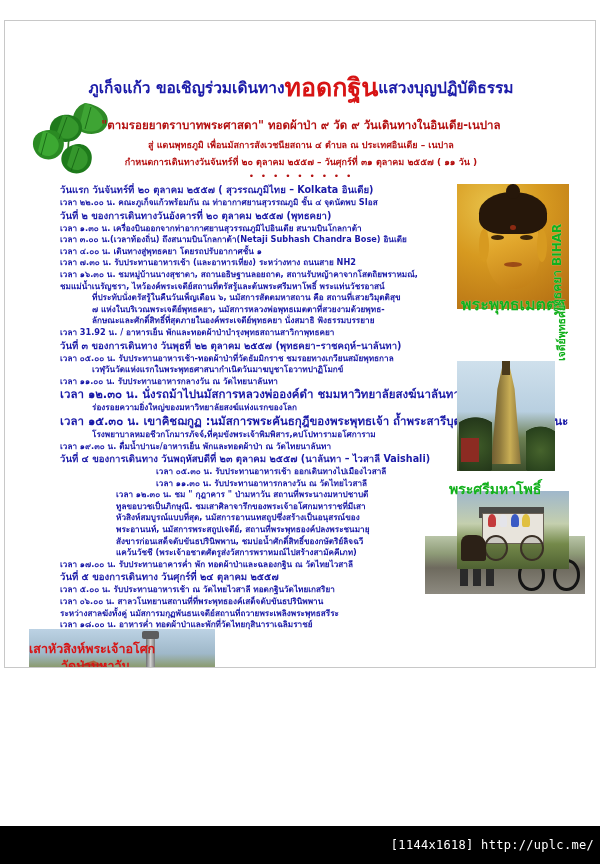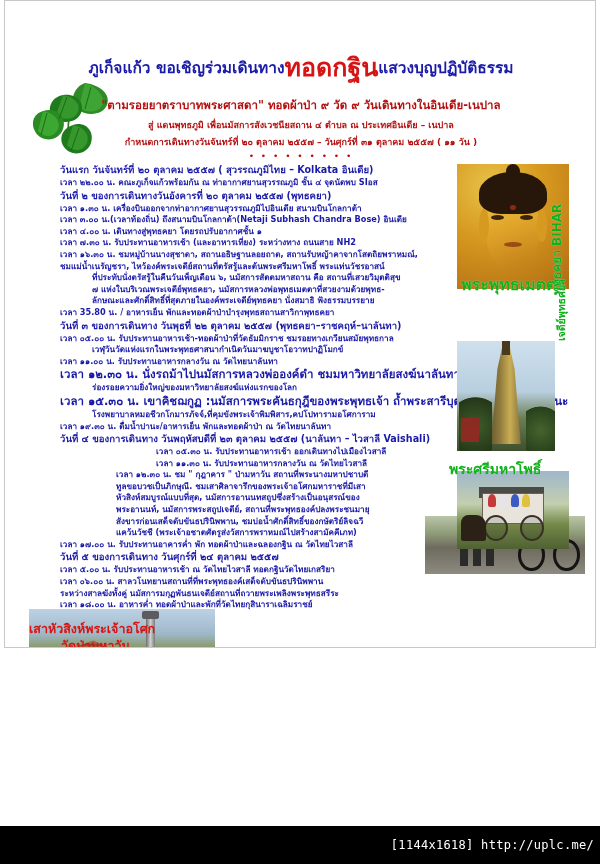--- a/index.html
+++ b/index.html
@@ -13,21 +13,21 @@
   #page {
     position: relative;
     width: 600px;
     height: 864px;
     background: #ffffff;
     overflow: hidden;
   }
   #poster {
     position: absolute;
     left: 4px;
-    top: 0;
+    top: 20px;
     width: 592px;
     height: 648px;
     background: #ffffff;
     border: 1px solid #c8c8c8;
     box-sizing: border-box;
     overflow: hidden;
   }
   .footerbar {
     position: absolute;
     left: 0;
@@ -397,21 +397,21 @@
         <div class="line dayhead">วันที่ ๒ ของการเดินทางวันอังคารที่ ๒๐ ตุลาคม ๒๕๕๗ (พุทธคยา)</div>
         <div class="line">เวลา  ๑.๓๐ น.   เครื่องบินออกจากท่าอากาศยานสุวรรณภูมิไปอินเดีย สนามบินโกลกาต้า</div>
         <div class="line">เวลา  ๓.๐๐ น.(เวลาท้องถิ่น) ถึงสนามบินโกลกาต้า(Netaji Subhash Chandra Bose) อินเดีย</div>
         <div class="line">เวลา  ๔.๐๐ น.   เดินทางสู่พุทธคยา โดยรถปรับอากาศชั้น ๑</div>
         <div class="line">เวลา  ๗.๓๐ น.  รับประทานอาหารเช้า (และอาหารเที่ยง) ระหว่างทาง ถนนสาย NH2</div>
         <div class="line">เวลา  ๑๖.๓๐ น. ชมหมู่บ้านนางสุชาดา, สถานอธิษฐานลอยถาด,  สถานรับหญ้าคาจากโสตถิยพราหมณ์,</div>
         <div class="line">ชมแม่น้ำเนรัญชรา,  ไหว้องค์พระเจดีย์สถานที่ตรัสรู้และต้นพระศรีมหาโพธิ์ พระแท่นวัชรอาสน์</div>
         <div class="line ind1">ที่ประทับนั่งตรัสรู้ในคืนวันเพ็ญเดือน ๖, นมัสการสัตตมหาสถาน คือ สถานที่เสวยวิมุตติสุข</div>
         <div class="line ind1">๗ แห่งในบริเวณพระเจดีย์พุทธคยา,  นมัสการหลวงพ่อพุทธเมตตาที่สวยงามด้วยพุทธ-</div>
         <div class="line ind1">ลักษณะและศักดิ์สิทธิ์ที่สุดภายในองค์พระเจดีย์พุทธคยา นั่งสมาธิ ฟังธรรมบรรยาย</div>
-        <div class="line">เวลา 35.80 น. / อาหารเย็น  พักและทอดผ้าป่าบำรุงพุทธสถานสาวิกาพุทธคยา</div>
+        <div class="line">เวลา 31.92 น. / อาหารเย็น  พักและทอดผ้าป่าบำรุงพุทธสถานสาวิกาพุทธคยา</div>
         <div class="line dayhead">วันที่ ๓ ของการเดินทาง วันพุธที่ ๒๒ ตุลาคม ๒๕๕๗  (พุทธคยา–ราชคฤห์–นาลันทา)</div>
         <div class="line">เวลา ๐๕.๐๐ น. รับประทานอาหารเช้า-ทอดผ้าป่าที่วัดธัมมิกราช  ชมรอยทางเกวียนสมัยพุทธกาล</div>
         <div class="line ind1">เวฬุวันวัดแห่งแรกในพระพุทธศาสนากำเนิดวันมาฆบูชาโอวาทปาฏิโมกข์</div>
         <div class="line">เวลา ๑๑.๐๐ น.  รับประทานอาหารกลางวัน ณ วัดไทยนาลันทา</div>
         <div class="line big">เวลา ๑๒.๓๐ น.  นั่งรถม้าไปนมัสการหลวงพ่อองค์ดำ ชมมหาวิทยาลัยสงฆ์นาลันทา</div>
         <div class="line ind1">ร่องรอยความยิ่งใหญ่ของมหาวิทยาลัยสงฆ์แห่งแรกของโลก</div>
         <div class="line big">เวลา ๑๕.๓๐ น.  เขาคิชฌกูฏ :นมัสการพระคันธกุฎีของพระพุทธเจ้า ถ้ำพระสารีบุตร ถ้ำพระโมคคัลลานะ</div>
         <div class="line ind1">โรงพยาบาลหมอชีวกโกมารภัจจ์,ที่คุมขังพระเจ้าพิมพิสาร,คปโปทารามอโศการาม</div>
         <div class="line">เวลา ๑๙.๓๐ น. ดื่มน้ำปานะ/อาหารเย็น พักและทอดผ้าป่า ณ วัดไทยนาลันทา</div>
         <div class="line dayhead">วันที่ ๔ ของการเดินทาง  วันพฤหัสบดีที่ ๒๓ ตุลาคม ๒๕๕๗   (นาลันทา – ไวสาลี Vaishali)</div>

